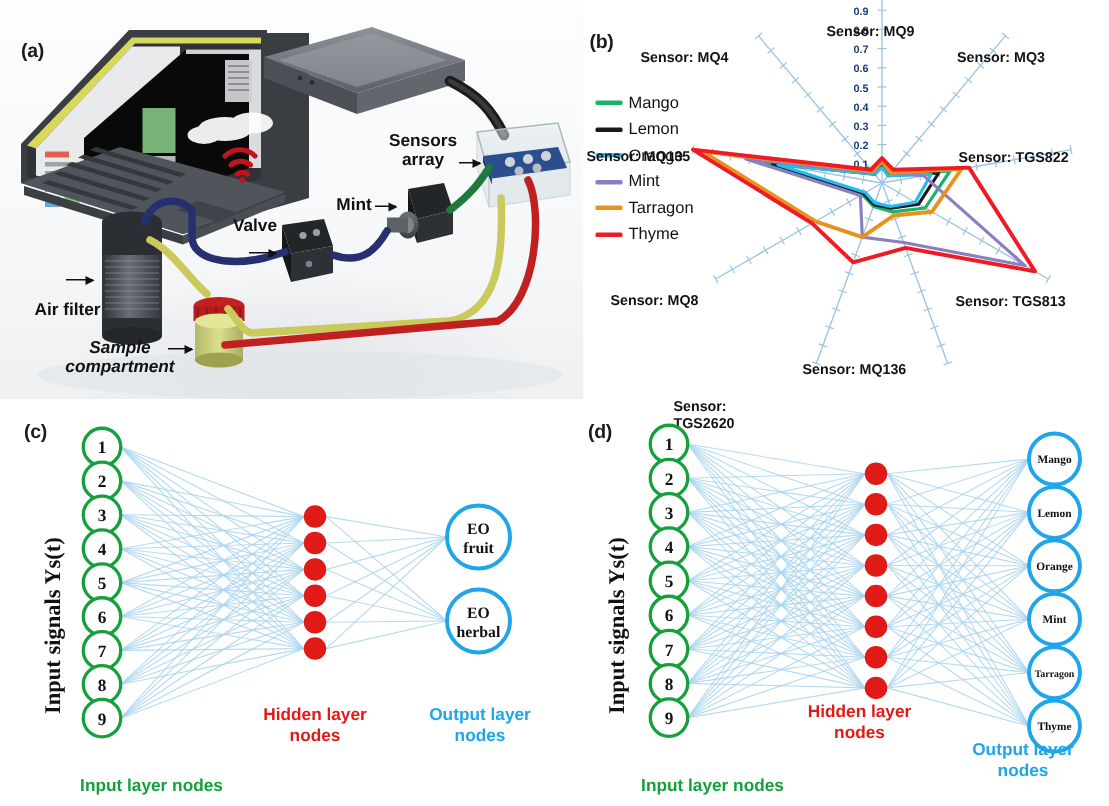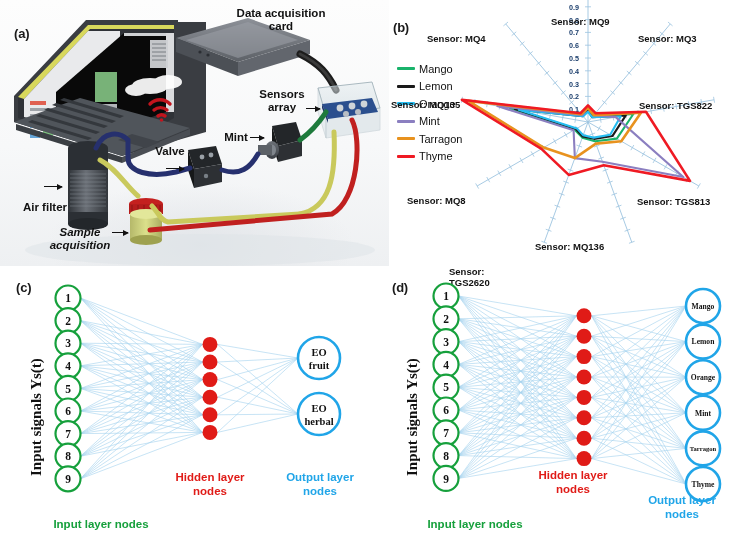--- a/index.html
+++ b/index.html
@@ -233,43 +233,39 @@
     <path d="M100,160 C116,168 126,186 138,196 M152,206 C158,212 160,220 168,222 L300,214" stroke="#c9c95c" stroke-width="5" fill="none" stroke-linecap="round"></path>
     <path d="M300,214 C330,208 336,176 334,132" stroke="#c9c95c" stroke-width="5" fill="none" stroke-linecap="round"></path>
 
     <path d="M300,140 C316,128 322,118 326,112" stroke="#1e7a3c" stroke-width="5" fill="none" stroke-linecap="round"></path>
 
     <path d="M352,120 C362,140 358,200 332,214 L150,230" stroke="#c0201f" stroke-width="5" fill="none" stroke-linecap="round"></path>
   </svg>
 
   <div class="plabel" style="left:14px;top:26px;">(a)</div>
 
-  <div class="anno" style="left:222px;top:7px;width:118px;">
-    <span>Data acquisition</span><br>
-    <span>card</span>
-  </div>
 
   <div class="anno" style="left:248px;top:88px;width:68px;">
     <span>Sensors</span><br>
     <span>array</span>
   </div>
   <div class="arrow-r" style="left:306px;top:108px;width:14px;"></div>
 
   <div class="anno" style="left:216px;top:131px;width:40px;">Mint</div>
   <div class="arrow-r" style="left:250px;top:137px;width:14px;"></div>
 
   <div class="anno" style="left:150px;top:145px;width:40px;">Valve</div>
   <div class="arrow-r" style="left:166px;top:168px;width:18px;"></div>
 
   <div class="anno" style="left:16px;top:201px;width:58px;">Air filter</div>
   <div class="arrow-r" style="left:44px;top:186px;width:18px;"></div>
 
   <div class="anno" style="left:34px;top:226px;width:92px;font-style:italic;">
     <span>Sample</span><br>
-    <span>acquisition</span>
+    <span>compartment</span>
   </div>
   <div class="arrow-r" style="left:112px;top:232px;width:16px;"></div>
 </div>
 
 <div id="panel-b">
   <div class="plabel" style="left:4px;top:20px;">(b)</div>
 
   <div class="legend" style="left:8px;top:60px;">
         <div class="row">
           <span class="swatch" style="background: rgb(25, 179, 107);"></span>

